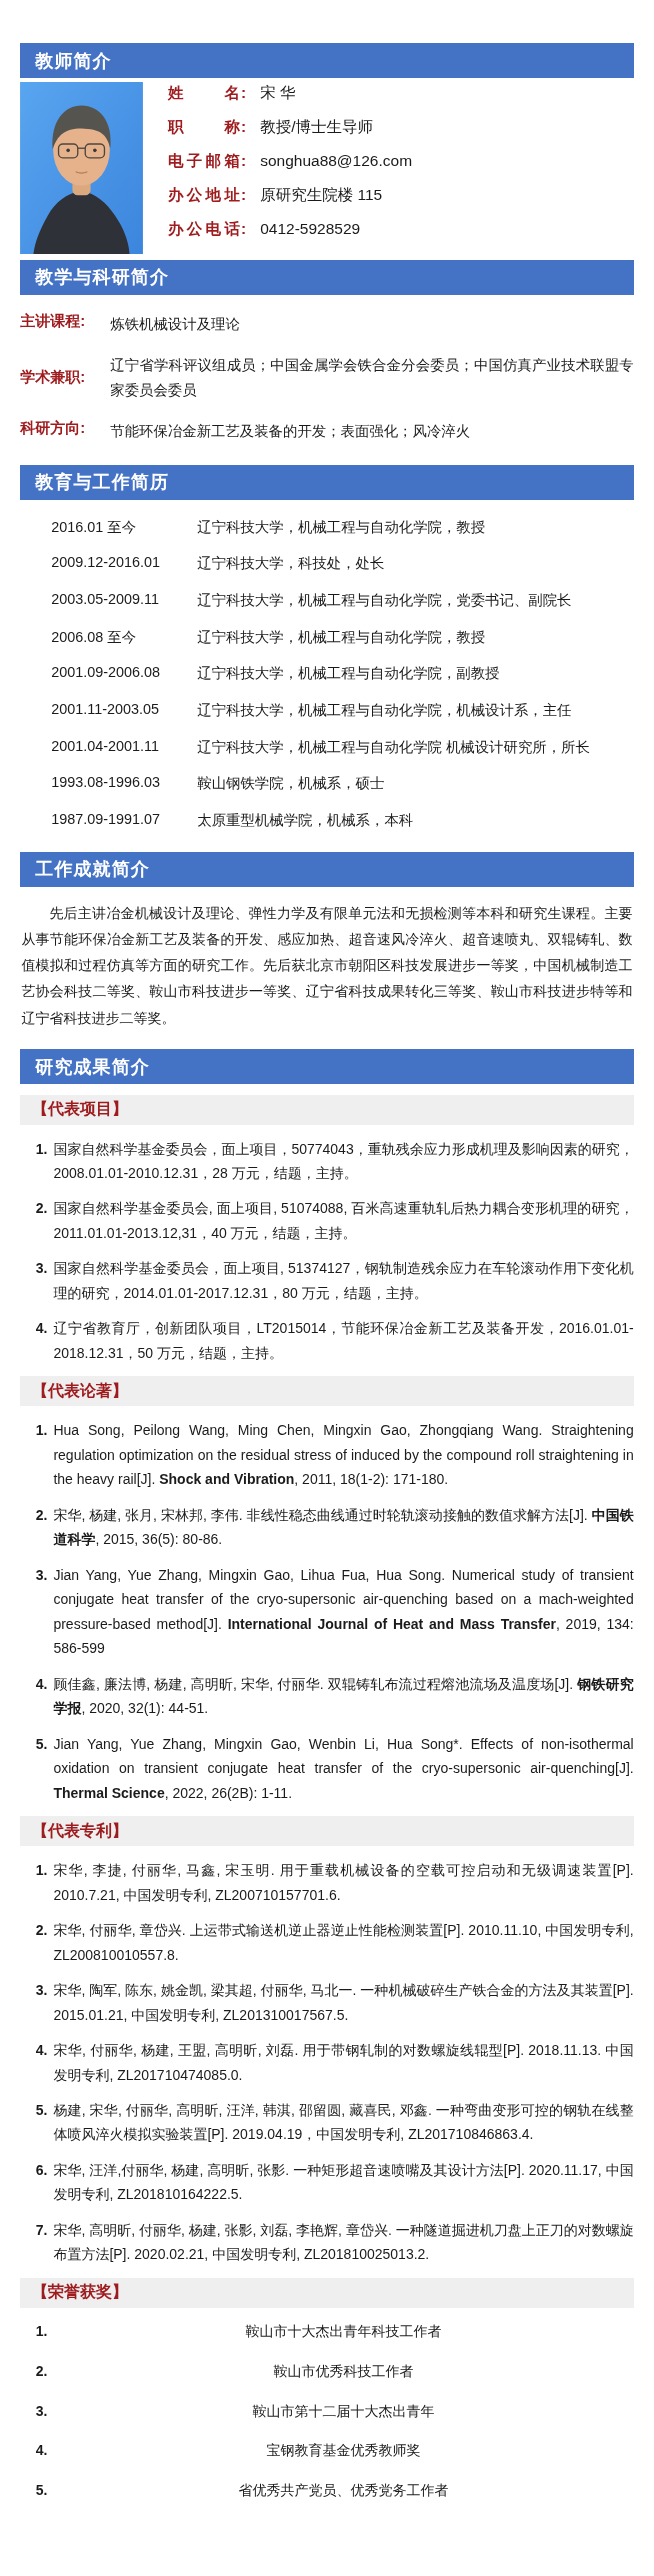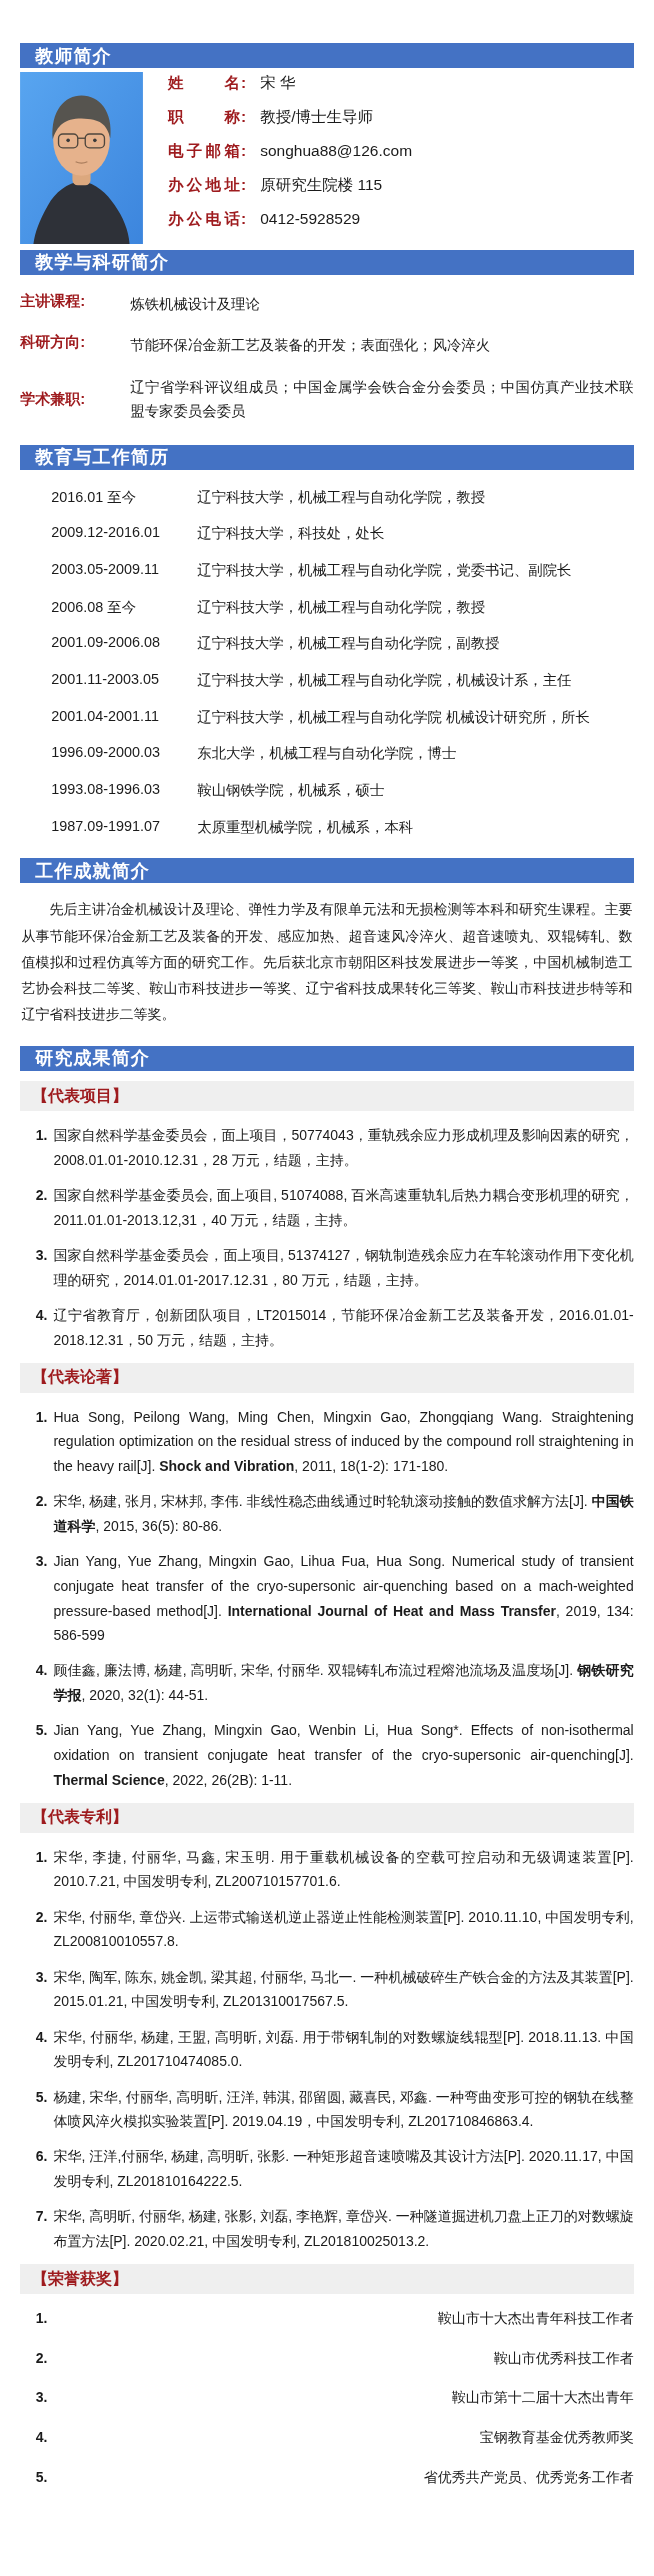--- a/index.html
+++ b/index.html
@@ -17,42 +17,42 @@
     -webkit-font-smoothing:antialiased;
   }
   .page{padding:43px 20.3px 21.4px 20.3px;}
 
   
   .band{
     background:var(--blue);
     color:#fff;
     font-size:18px;
     font-weight:bold;
-    height:25px;
+    height:35px;
     display:flex;
     align-items:center;
     padding-left:15px;
     letter-spacing:1.1px;
   }
 
   
   .profile{display:flex;margin:4.3px 0 5.3px 0;}
   .photo{width:123px;height:172px;flex:none;display:block;}
   .pinfo{margin-left:24.6px;padding-top:1.1px;}
   .prow{display:flex;align-items:baseline;height:34px;}
   .plabel{color:var(--red);font-weight:bold;font-size:15.5px;white-space:nowrap;}
   .plabel .jt{display:inline-block;width:72px;text-align:justify;text-align-last:justify;}
   .pcolon{color:var(--red);font-weight:bold;font-size:15.5px;margin-left:1.1px;}
   .pvalue{font-size:15.5px;margin-left:14px;}
 
   
   .kvrow{display:flex;margin-top:17px;}
   .kvrow.vcenter{align-items:center;}
   .klabel{color:var(--red);font-weight:bold;font-size:15px;white-space:nowrap;flex:none;width:90px;}
-  .kvalue{font-size:14.4px;line-height:1.7;flex:1;text-align:justify;margin-left:20px;}
+  .kvalue{font-size:14.4px;line-height:1.7;flex:1;text-align:justify;}
 
   
   .crow{display:flex;margin-top:17.7px;font-size:14.4px;}
   .cdate{width:146px;flex:none;margin-left:31px;}
   .cdesc{flex:1;}
 
   
   .para{
     font-size:14px;
     line-height:1.88;
@@ -75,21 +75,21 @@
   }
 
   ol.numlist{margin:0;padding-left:31px;font-size:14px;}
   ol.numlist li{
     margin-bottom:10.7px;
     line-height:1.76;
     text-align:justify;
     padding-left:2.1px;
   }
   ol.numlist li::marker{font-weight:bold;}
-  ol.numlist.honors li{text-align:right;margin-bottom:15px;}
+  ol.numlist.honors li{text-align:center;margin-bottom:15px;}
   .journal{font-weight:bold;}
   .mt40{margin-top:21.4px;}
 </style>
 </head>
 <body>
 
 <div class="page">
 
   <div class="band">
     <span>教师简介</span>
@@ -147,28 +147,28 @@
 
   <div class="band">
     <span>教学与科研简介</span>
   </div>
 
   <div>
     <div class="kvrow">
       <span class="klabel"><span>主讲课程</span><span>:</span></span>
       <span class="kvalue">炼铁机械设计及理论</span>
     </div>
+    <div class="kvrow vcenter">
+      <span class="klabel"><span>学术兼职</span><span>:</span></span>
+      <span class="kvalue">辽宁省学科评议组成员；中国金属学会铁合金分会委员；中国仿真产业技术联盟专家委员会委员</span>
+    </div>
     <div class="kvrow">
       <span class="klabel"><span>科研方向</span><span>:</span></span>
       <span class="kvalue">节能环保冶金新工艺及装备的开发；表面强化；风冷淬火</span>
     </div>
-    <div class="kvrow vcenter">
-      <span class="klabel"><span>学术兼职</span><span>:</span></span>
-      <span class="kvalue">辽宁省学科评议组成员；中国金属学会铁合金分会委员；中国仿真产业技术联盟专家委员会委员</span>
-    </div>
   </div>
 
   <div class="band mt40">
     <span>教育与工作简历</span>
   </div>
 
   <div>
     <div class="crow">
         <span class="cdate">2016.01 至今</span>
         <span class="cdesc">辽宁科技大学，机械工程与自动化学院，教授</span>
@@ -189,24 +189,20 @@
         <span class="cdate">2001.09-2006.08</span>
         <span class="cdesc">辽宁科技大学，机械工程与自动化学院，副教授</span>
       </div>
     <div class="crow">
         <span class="cdate">2001.11-2003.05</span>
         <span class="cdesc">辽宁科技大学，机械工程与自动化学院，机械设计系，主任</span>
       </div>
     <div class="crow">
         <span class="cdate">2001.04-2001.11</span>
         <span class="cdesc">辽宁科技大学，机械工程与自动化学院 机械设计研究所，所长</span>
-      </div>
-    <div class="crow">
-        <span class="cdate">1996.09-2000.03</span>
-        <span class="cdesc">东北大学，机械工程与自动化学院，博士</span>
       </div>
     <div class="crow">
         <span class="cdate">1993.08-1996.03</span>
         <span class="cdesc">鞍山钢铁学院，机械系，硕士</span>
       </div>
     <div class="crow">
         <span class="cdate">1987.09-1991.07</span>
         <span class="cdesc">太原重型机械学院，机械系，本科</span>
       </div>
   </div>

